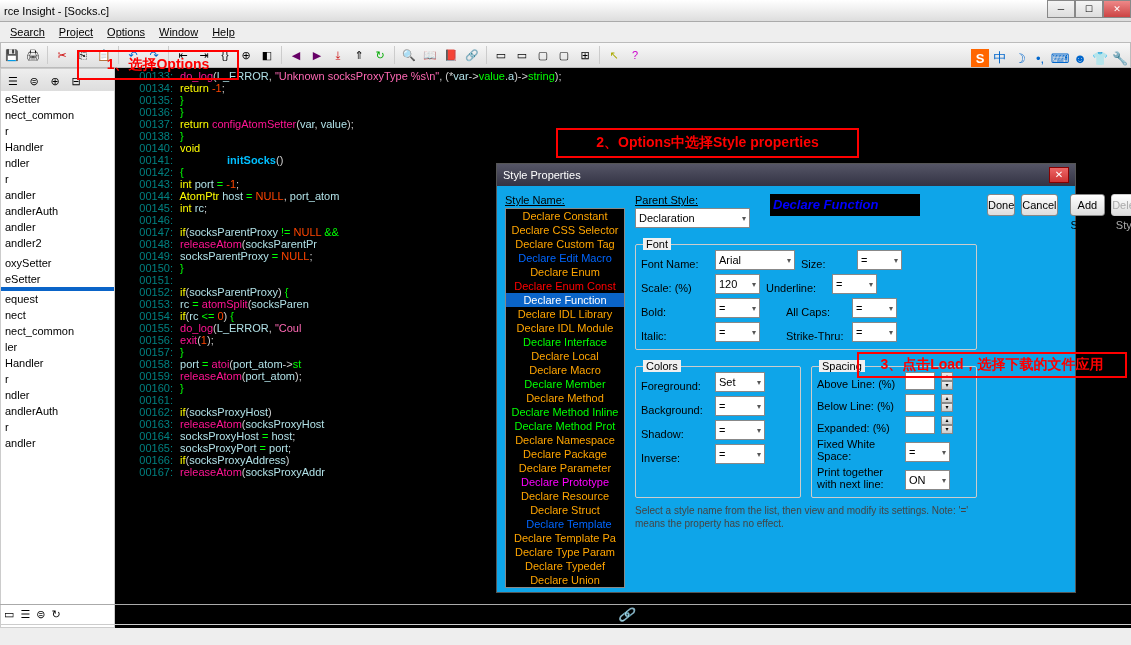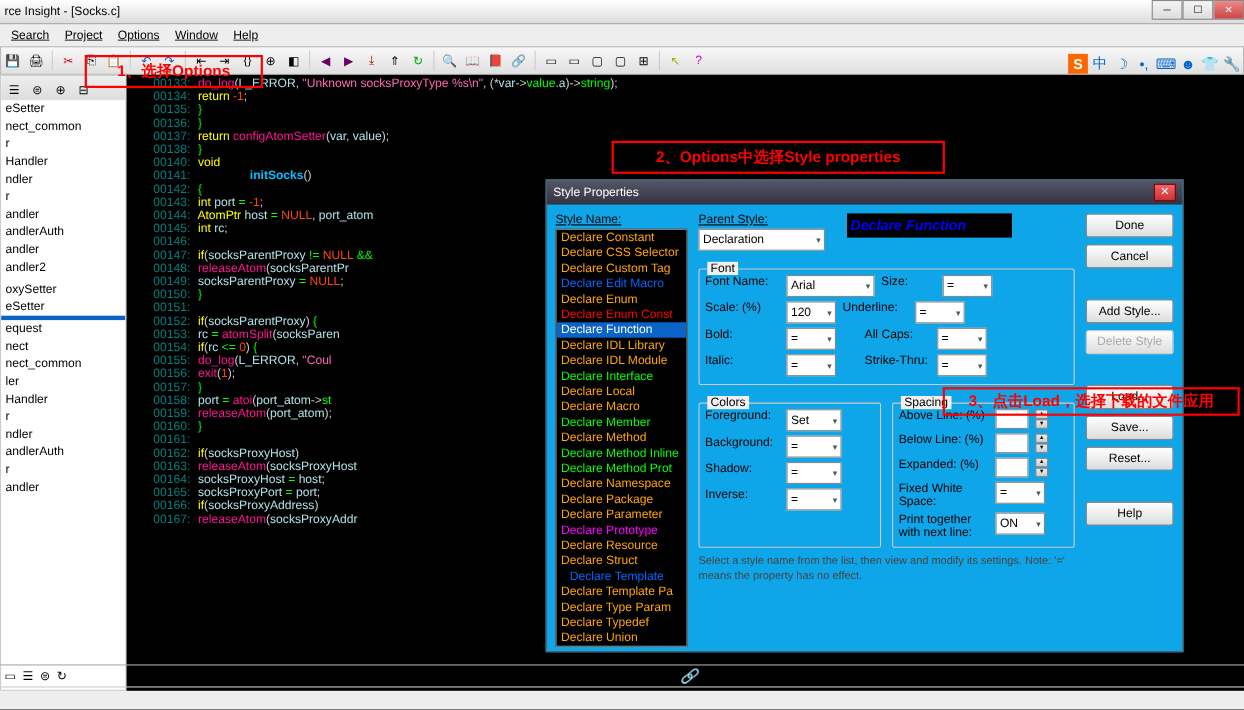--- a/index.html
+++ b/index.html
@@ -27,28 +27,28 @@
 .num { color:#ff4500; }
 .op { color:#00ff00; }
 .var { color:#b0e0e6; }
 .brace { color:#00ff00; }
 .dialog { position:absolute; left:496px; top:163px; width:580px; height:430px; background:#0ea5e9; border:1px solid #555; box-shadow:2px 2px 8px rgba(0,0,0,0.3); z-index:50; }
 .dlg-title { height:22px; background:linear-gradient(#556,#334); color:#fff; display:flex; align-items:center; padding:0 6px; font-size:12px; justify-content:space-between; }
 .dlg-close { width:20px; height:16px; background:linear-gradient(#e66,#c33); color:#fff; text-align:center; border:1px solid #800; font-size:10px; line-height:14px; }
 .dlg-body { padding:8px; display:flex; gap:10px; }
 .col1 { width:120px; }
 .col2 { flex:1; }
-.col3 { width:80px; display:flex; flex-direction:column; gap:6px; }
+.col3 { width:80px; display:flex; gap:6px; }
 .lbl { font-size:11px; text-decoration:underline; margin-bottom:2px; }
-.lbox { height:380px; background:#000; color:#fff; overflow:hidden; border:1px solid #888; }
+.lbox { height:380px; background:#000; color:#fff; overflow:hidden; border:1px solid #888;text-align:center; }
 .litem { padding:1px 4px; font-size:11px; white-space:nowrap; }
 .litem.sel { background:#0a64c8; }
 .combo { width:75px; height:20px; background:#fff; border:1px solid #888; display:flex; align-items:center; padding:0 3px; justify-content:space-between; }
 .combo::after { content:"▾"; font-size:8px; color:#555; }
-.fld-row { display:flex; align-items:flex-start; gap:6px; margin:4px 0; }
+.fld-row { display:flex; align-items:flex-end; gap:6px; margin:4px 0; }
 .fld-lbl { width:68px; font-size:11px; }
 .fieldset { position:relative; margin-top:10px; padding:8px 6px 4px; }
 .fieldset::before { content:''; position:absolute; top:6px; left:0; right:0; bottom:0; border:1px solid #ccc; border-radius:2px; z-index:0; }
 .fieldset > * { position:relative; z-index:1; }
 .fs-title { position:absolute; top:0; left:8px; background:#f0f0f0; padding:0 3px; z-index:2; font-size:11px; }
 .preview { width:150px; height:22px; background:#000; color:#00f; font-weight:bold; padding:3px; font-size:13px; font-style:italic; }
 .btn { height:22px; background:linear-gradient(#fff,#ddd); border:1px solid #888; border-radius:3px; text-align:center; line-height:20px; font-size:11px; cursor:default; }
 .num-box { width:30px; height:18px; background:#fff; border:1px solid #888; padding:0 2px; }
 .spinner { width:12px; height:18px; display:flex; flex-direction:column; }
 .spin-up,.spin-dn { height:9px; background:linear-gradient(#eee,#ccc); border:1px solid #888; font-size:6px; text-align:center; line-height:7px; }

